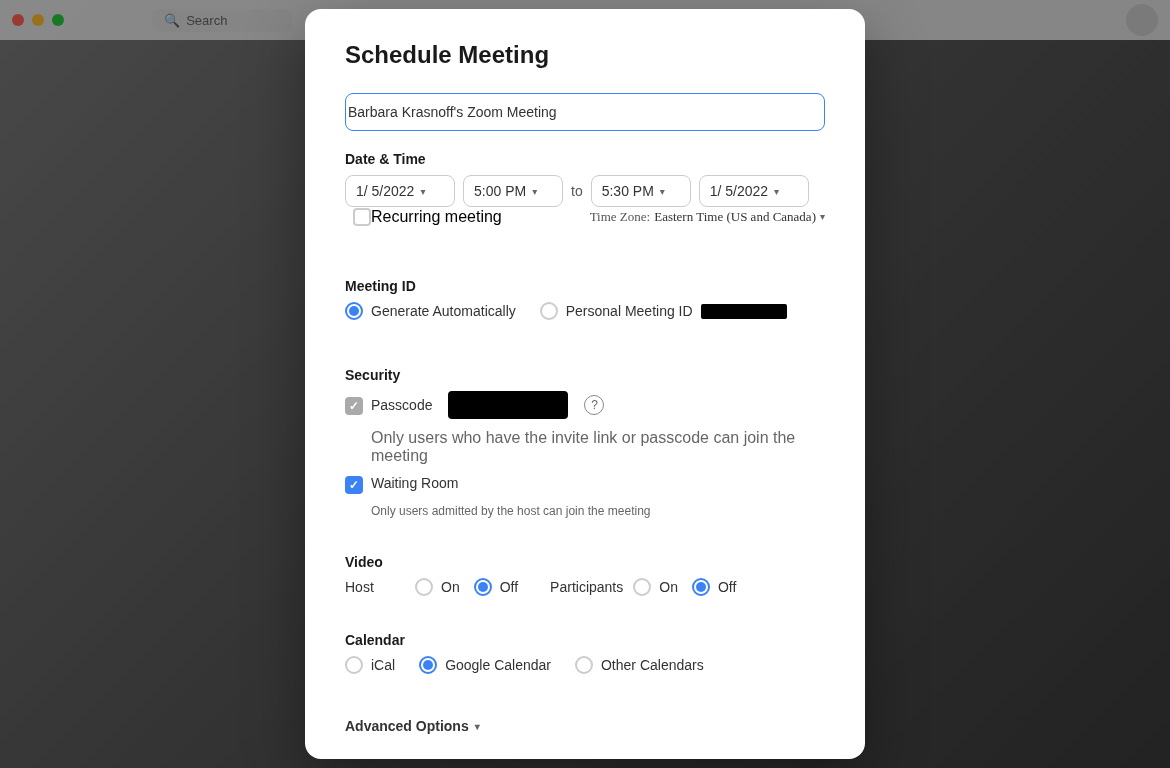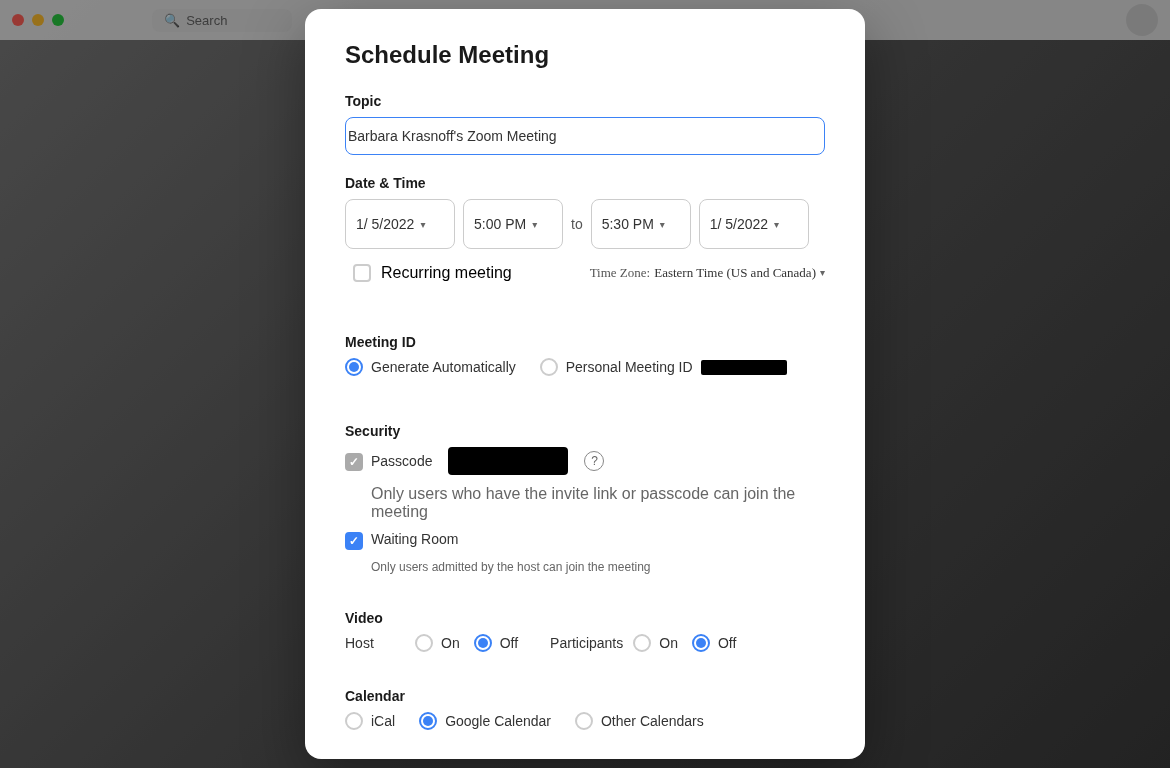--- a/index.html
+++ b/index.html
@@ -125,41 +125,40 @@
       align-items: center;
       gap: 8px;
       flex-wrap: wrap;
     }
 
     .date-select, .time-select {
       display: flex;
       align-items: center;
       border: 1px solid #ccc;
       border-radius: 8px;
-      padding: 16px 10px;
+      padding: 7px 10px;
       font-size: 14px;
       color: #333;
       background: #fff;
       cursor: pointer;
       gap: 6px;
     }
 
     .date-select { min-width: 110px; }
     .time-select { min-width: 100px; }
 
     .to-text {
       font-size: 14px;
       color: #555;
     }
 
     .recurring-row {
       display: flex;
       align-items: center;
-      gap: 10px;
-      margin-top: 14px;
+      margin-top: 0;
       padding-left: 8px;
     }
 
     .timezone-label {
       margin-left: auto;
       font-size: 13px;
       color: #555;
       display: flex;
       align-items: center;
       gap: 4px;
@@ -401,21 +400,20 @@
     <div class="bg-avatar"></div>
   </div>
 </div>
 
 <div class="modal-backdrop"></div>
 
 <div class="modal">
   <div class="modal-title">Schedule Meeting</div>
 
   <div class="topic-section">
-    <div class="section-label">Topic</div>
     <input class="topic-input" type="text" value="Barbara Krasnoff's Zoom Meeting" style="">
   </div>
 
   <div class="datetime-section">
     <div class="section-label">Date &amp; Time</div>
     <div class="datetime-row">
       <div class="date-select">
         <span>1/  5/2022</span>
         <span class="chevron-down">▾</span>
       </div>

